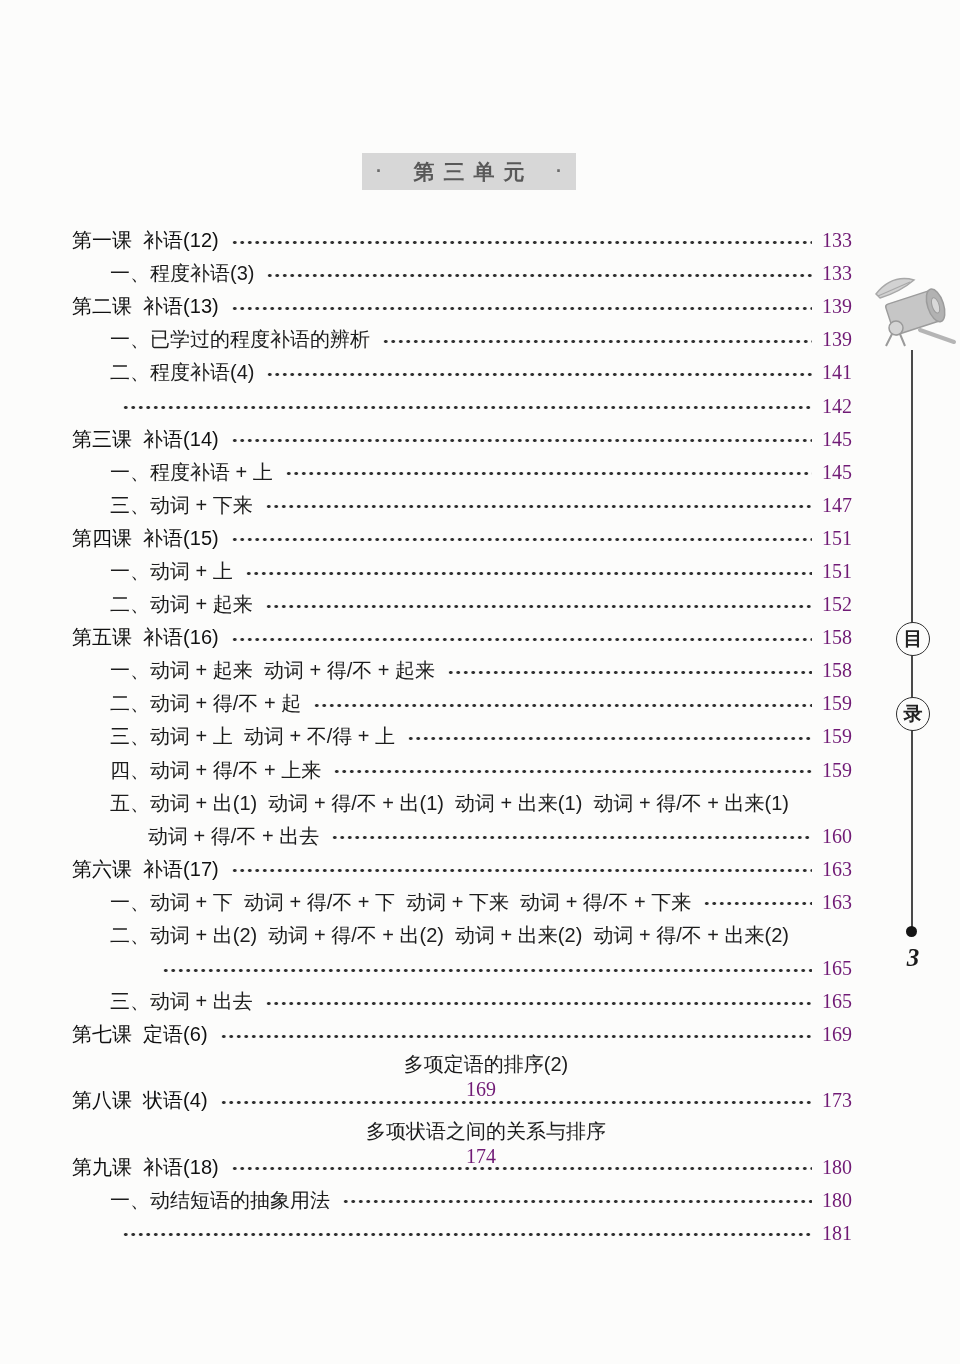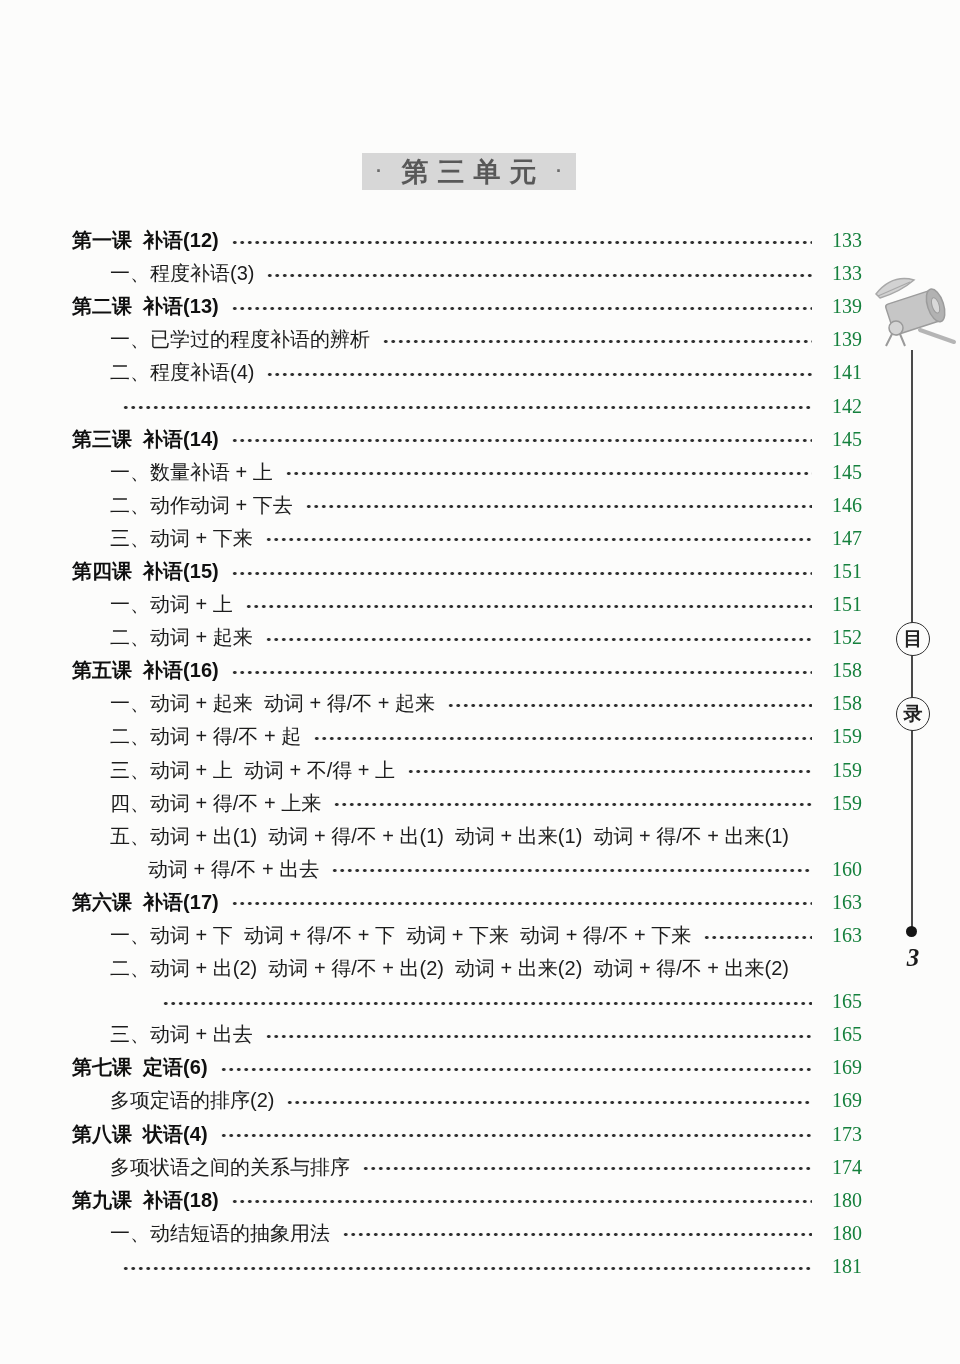--- a/index.html
+++ b/index.html
@@ -10,43 +10,43 @@
     color:#1c1c1c;
   }
   
   .unit-banner{
     position:absolute;left:362px;top:153px;width:214px;height:37px;
     background:#d7d7d7;display:flex;align-items:center;justify-content:space-between;
     padding:0 14px;box-sizing:border-box;
   }
   .unit-banner .u-dot{color:#6b6b6b;font-weight:bold;font-size:18px;}
   .unit-banner .u-title{
-    color:#585858;font-weight:bold;font-size:27px;letter-spacing:9px;
+    color:#585858;font-weight:bold;font-size:21px;letter-spacing:9px;
     text-indent:9px;white-space:pre;
   }
   
   .toc{position:absolute;left:72px;top:224px;width:790px;}
   .toc-row{
     display:flex;align-items:center;height:33.1px;
     font-size:20px;white-space:pre;
   }
   .toc-row .label{flex:0 0 auto;}
-  .toc-row.lesson .label{font-weight:bold;color:#101010;}
+  .toc-row.lesson .label{font-weight:normal;color:#101010;}
   .toc-row.sub{padding-left:38px;}
-  .toc-row.plain{padding-left:38px;}
+  .toc-row.plain{padding-left:38px;flex-direction:column;}
   .toc-row.cont{padding-left:76px;}
   .toc-row.dots{padding-left:78px;}
   .leader{
     flex:1 1 auto;height:100%;margin:0 10px 0 12px;
     background-image:radial-gradient(circle,#2e2e2e 1.5px,transparent 1.9px);
     background-size:7.5px 7px;background-repeat:repeat-x;background-position:0 56%;
   }
   .pageno{
-    flex:0 0 auto;min-width:40px;text-align:right;
-    font-family:"Liberation Serif","DejaVu Serif",serif;font-size:20px;color:#15803d;
+    flex:0 0 auto;min-width:40px;text-align:left;
+    font-family:"Liberation Serif","DejaVu Serif",serif;font-size:20px;color:#701a75;
   }
   
   .rail-line{position:absolute;left:911px;top:350px;width:1.5px;height:578px;background:#4a4a4a;}
   .rail-circle{
     position:absolute;left:896px;width:32px;height:32px;border:1.5px solid #2f2f2f;
     border-radius:50%;background:#fcfcfb;display:flex;align-items:center;justify-content:center;
     font-size:19px;font-weight:bold;color:#222;
   }
   .rail-circle.c1{top:622px;}
   .rail-circle.c2{top:697px;}
@@ -98,28 +98,23 @@
       <div class="toc-row sub">
       <span class="leader"></span>
       <span class="pageno">142</span>
     </div>
       <div class="toc-row lesson">
       <span class="label">第三课  补语(14)</span>
       <span class="leader"></span>
       <span class="pageno">145</span>
     </div>
       <div class="toc-row sub">
-      <span class="label">一、数量补语 + 上</span>
+      <span class="label">一、程度补语 + 上</span>
       <span class="leader"></span>
       <span class="pageno">145</span>
-    </div>
-      <div class="toc-row sub">
-      <span class="label">二、动作动词 + 下去</span>
-      <span class="leader"></span>
-      <span class="pageno">146</span>
     </div>
       <div class="toc-row sub">
       <span class="label">三、动词 + 下来</span>
       <span class="leader"></span>
       <span class="pageno">147</span>
     </div>
       <div class="toc-row lesson">
       <span class="label">第四课  补语(15)</span>
       <span class="leader"></span>
       <span class="pageno">151</span>

